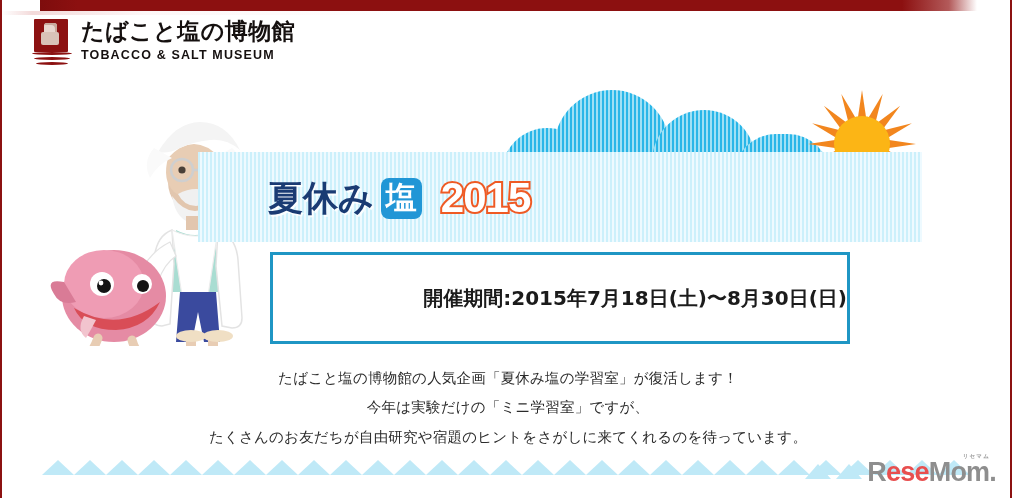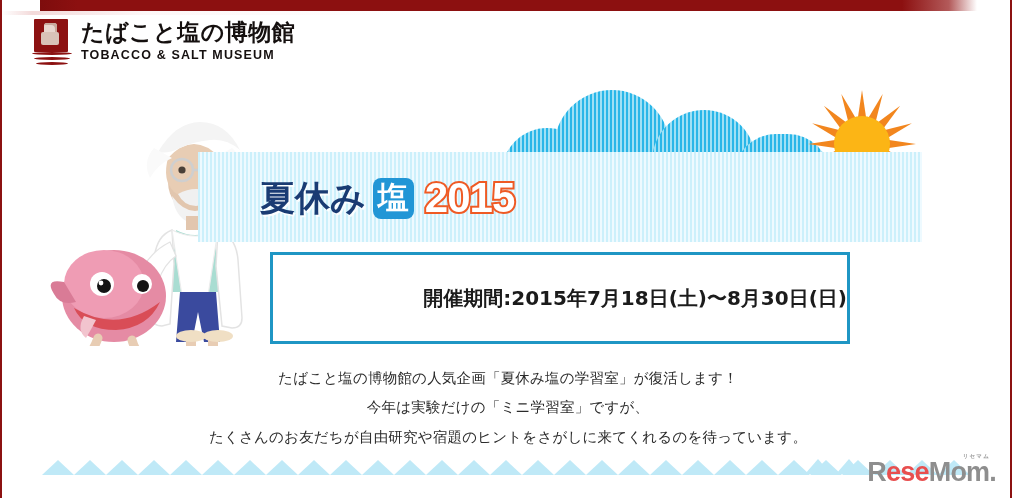--- a/index.html
+++ b/index.html
@@ -51,21 +51,21 @@
     background:#d9c3b8;border-radius:2px;
   }
   .logo-mark .wave{
     position:absolute;left:0;width:40px;height:3px;background:#8c1111;
     border-radius:50%;
   }
   .logo-mark .w1{top:33px;}
   .logo-mark .w2{top:38px;left:2px;width:36px;}
   .logo-mark .w3{top:43px;left:4px;width:32px;}
   .logo-text-jp{
-    font-family:Liberation Sans, sans-serif;
+    font-family:Liberation Serif, serif;
     font-size:23px;font-weight:700;color:#15100f;
     letter-spacing:0.5px;line-height:26px;white-space:nowrap;
   }
   .logo-text-en{
     font-family:"Liberation Sans",sans-serif;
     font-size:12.5px;font-weight:700;color:#15100f;
     letter-spacing:1.15px;line-height:16px;margin-top:2px;white-space:nowrap;
   }
 
   
@@ -103,21 +103,21 @@
   }
 
   
   .band{
     position:absolute;left:196px;top:152px;width:724px;height:90px;
     background-image:repeating-linear-gradient(90deg,#ccf0fb 0px,#ccf0fb 2px,#eefaff 2px,#eefaff 4px);
   }
 
   
   .headline{
-    position:absolute;left:258px;top:170px;width:620px;height:56px;
+    position:absolute;left:266px;top:170px;width:620px;height:56px;
     display:flex;align-items:center;gap:4px;white-space:nowrap;
   }
   .hl-jp{
     font-family:"DejaVu Sans","Liberation Sans",sans-serif;
     font-size:35px;font-weight:700;color:#1a3b73;
     letter-spacing:0px;line-height:1;
     text-shadow:1.5px 1.5px 0 rgba(255,255,255,.85);
   }
   .hl-dark{
     font-family:"DejaVu Sans","Liberation Sans",sans-serif;
@@ -127,21 +127,21 @@
   .hl-chip{
     display:inline-flex;align-items:center;justify-content:center;
     background:#2196d6;color:#ffffff;border-radius:8px;
     font-family:"DejaVu Sans","Liberation Sans",sans-serif;
     font-size:31px;font-weight:700;line-height:1;
     padding:4px 5px 6px 5px;margin:0 3px;
   }
   .hl-year{
     font-family:"Liberation Sans",sans-serif;
     font-size:42px;font-weight:700;color:#ffffff;
-    letter-spacing:-1px;line-height:1;margin:0 4px;
+    letter-spacing:-1px;line-height:1;margin:0 12px;
     -webkit-text-stroke:4px #ef5a24;
     paint-order:stroke fill;
   }
 
   
   .infobox{
     position:absolute;left:268px;top:252px;width:580px;height:92px;
     border:3px solid #1f96c4;background:#ffffff;
     display:flex;flex-direction:column;align-items:flex-end;justify-content:center;
     gap:7px;box-sizing:border-box;
@@ -172,21 +172,21 @@
   .tri{
     width:0;height:0;flex:0 0 auto;
     border-left:16px solid transparent;
     border-right:16px solid transparent;
     border-bottom:15px solid #bfe9f7;
   }
 
   
   .resemom{
     position:absolute;right:14px;bottom:12px;
-    display:flex;align-items:flex-start;gap:5px;
+    display:flex;align-items:center;gap:5px;
   }
   .rm-tri{
     width:0;height:0;
     border-left:13px solid transparent;
     border-right:13px solid transparent;
     border-bottom:15px solid #bfe9f7;
     margin-bottom:2px;
   }
   .rm-wrap{position:relative;}
   .rm-sub{

